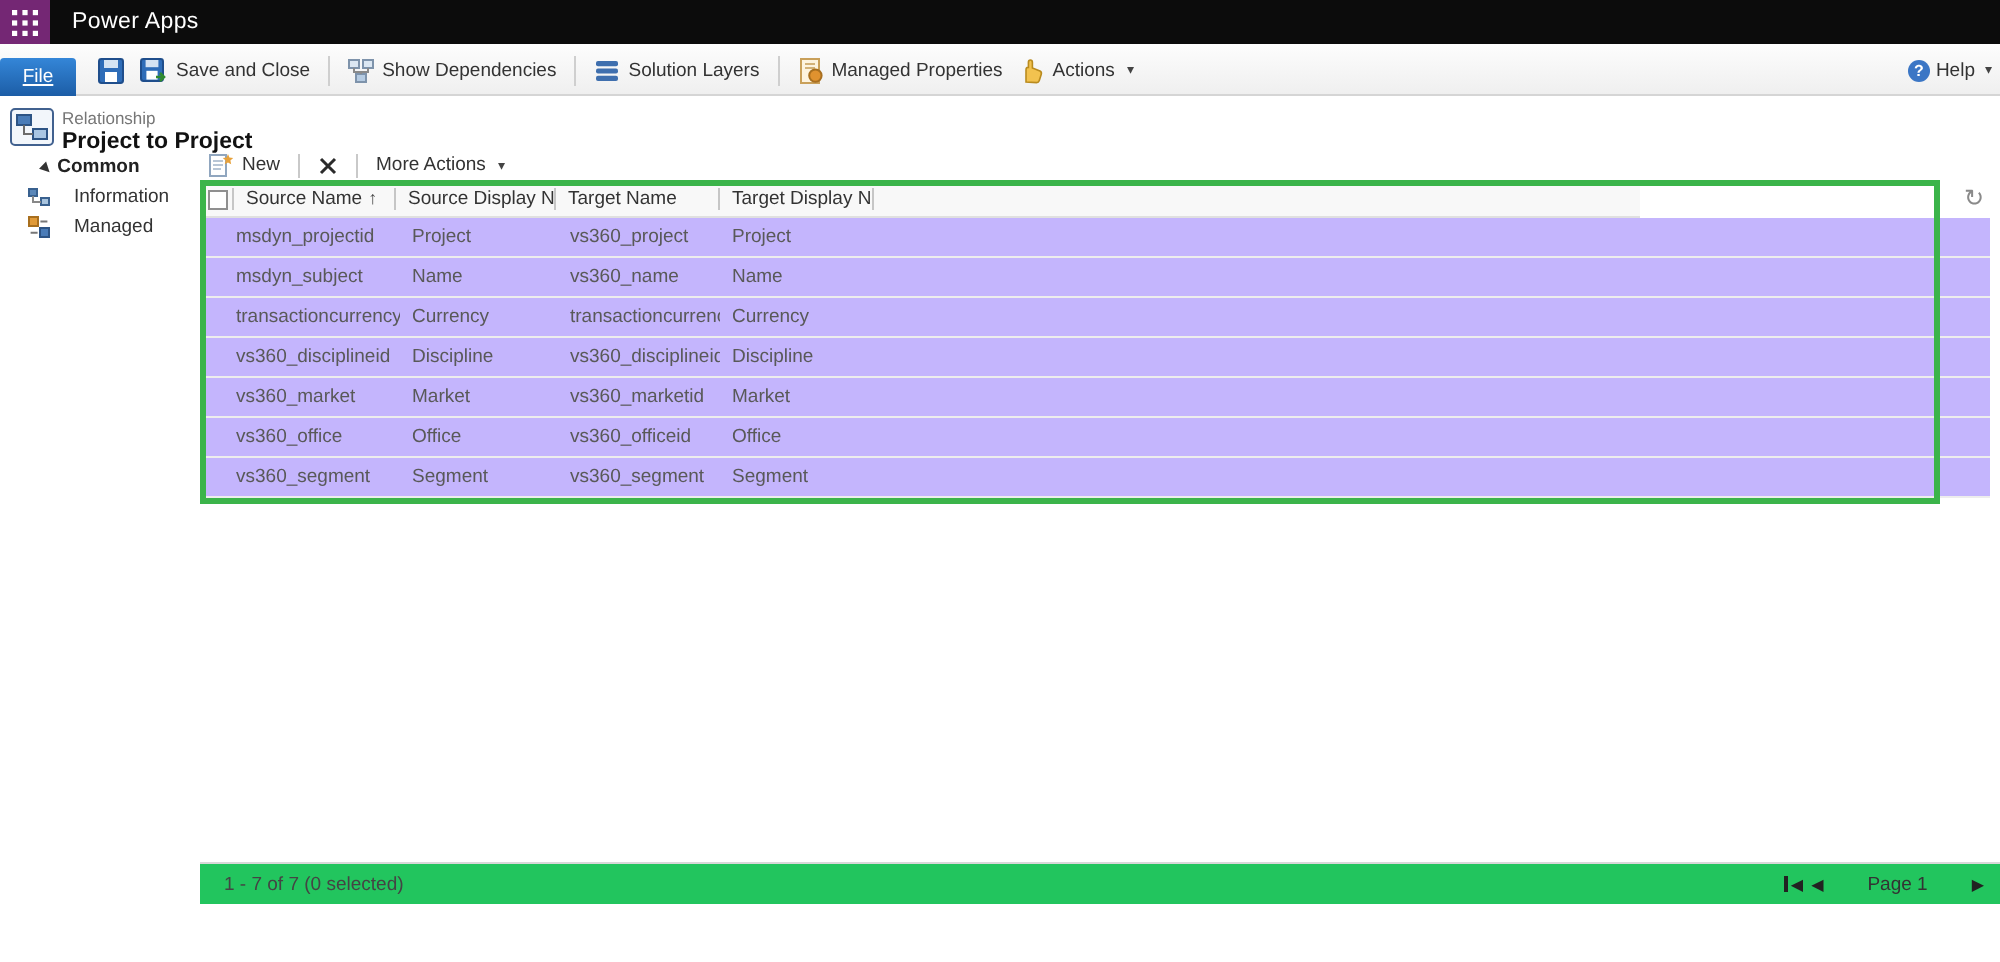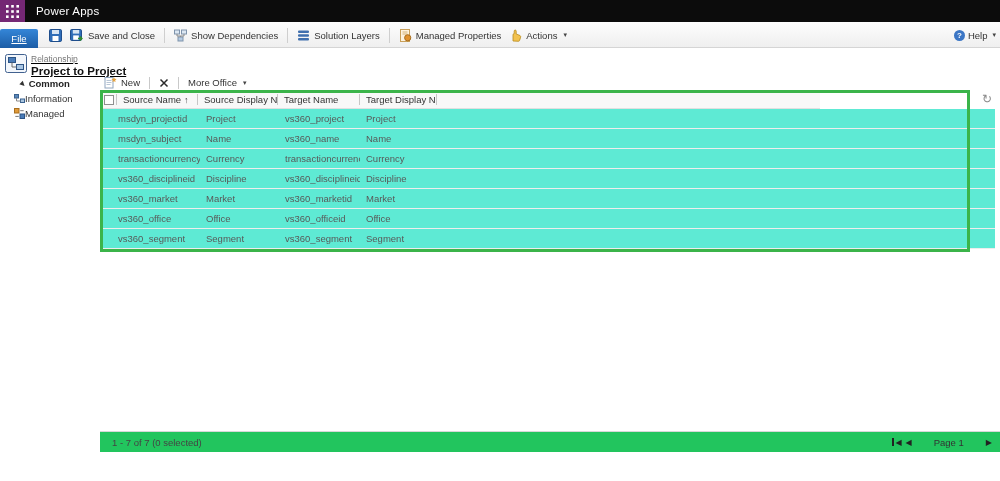--- a/index.html
+++ b/index.html
@@ -18,46 +18,46 @@
   .rbtn { display:flex; align-items:center; gap:4px; font-size:9.5px; color:#333; padding:0 4px; background:none; border:none; font-family:inherit; cursor:pointer; white-space:nowrap; }
   .rsep { width:1px; height:15px; background:#cfcfcf; margin:0 5px; }
   .caret { font-size:7px; color:#444; margin-left:2px; }
   .help { position:absolute; right:4px; top:0; height:26px; display:flex; align-items:center; gap:3px; font-size:9.5px; color:#333; cursor:pointer; }
   .help-ico { display:inline-block; width:11px; height:11px; border-radius:50%; background:#3b76c5; color:#fff; font-size:8px; line-height:11px; text-align:center; font-weight:bold; }
 
   .working { position:absolute; right:6px; top:53px; font-size:10.5px; font-weight:bold; color:#1f1f1f; }
 
   
   .sidebar { position:absolute; left:0; top:50px; width:99px; height:400px; }
-  .ent { position:absolute; left:5px; top:4px; display:flex; gap:4px; align-items:flex-start;text-decoration:underline; }
+  .ent { position:absolute; left:5px; top:4px; display:flex; gap:4px; align-items:flex-start; }
   .ent-type { font-size:8.5px; color:#767676; }
   .ent-name { font-size:11.5px; font-weight:bold; color:#121212; margin-top:1px; white-space:nowrap; }
   .nav { position:absolute; left:0; top:28px; width:100%; }
   .nav-group { display:flex; align-items:center; gap:3px; padding-left:21px; font-size:9.5px; font-weight:bold; color:#222; cursor:pointer; }
   .tri { display:inline-block; font-size:6px; color:#333; transform:rotate(45deg); }
-  .nav-item { display:flex; align-items:flex-start; gap:0; padding-left:14px; margin-top:4px; font-size:9.5px; color:#333; cursor:pointer; white-space:nowrap; }
+  .nav-item { display:flex; align-items:flex-start; gap:12px; padding-left:14px; margin-top:4px; font-size:9.5px; color:#333; cursor:pointer; white-space:nowrap; }
 
   
   .gtoolbar { position:absolute; left:102px; top:75px; height:15px; display:flex; align-items:center; font-size:9.5px; color:#333; }
   .gbtn { display:flex; align-items:center; gap:4px; background:none; border:none; font-family:inherit; font-size:9.5px; color:#333; cursor:pointer; padding:0 2px; }
   .gsep { width:1px; height:12px; background:#c9c9c9; margin:0 7px; }
 
   
   .ghead { position:absolute; left:100px; top:91px; width:720px; height:18px; background:#f8f8f8; border-bottom:1px solid #e0e0e0; display:flex; align-items:center; font-size:9.5px; color:#333; }
   .hsep { width:1px; height:11px; background:#c6c6c6; }
   .cell { overflow:hidden; white-space:nowrap; }
   .cb { width:16px; display:flex; align-items:center; padding-left:4px; }
   .checkbox { width:10px; height:10px; border:1px solid #8f8f8f; background:#fff; cursor:pointer; }
   .c1 { width:80px; padding-left:6px; cursor:pointer; }
   .c2 { width:79px; padding-left:6px; }
   .c3 { width:81px; padding-left:6px; }
   .c4 { width:76px; padding-left:6px; }
   .sort { font-size:9px; margin-left:3px; color:#444; }
   .gbody { position:absolute; left:100px; top:109px; width:895px; }
-  .grow { display:flex; align-items:center; height:20px; border-bottom:1px solid #ededed; font-size:9.5px; color:#595959; background:#5eead4; cursor:pointer; }
+  .grow { display:flex; align-items:center; height:20px; border-bottom:1px solid #ededed; font-size:9.5px; color:#595959; background:#c4b5fd; cursor:pointer; }
   .grow .c1 { padding-left:2px; width:84px; }
   .refresh { position:absolute; left:982px; top:92px; font-size:12px; color:#8a8a8a; cursor:pointer; }
 
   
   .greenbox { position:absolute; left:100px; top:90px; width:870px; height:162px; border:3px solid #3bb44a; pointer-events:none; z-index:6; }
 
   
   .gfooter { position:absolute; left:100px; top:431px; width:900px; height:21px; background:#22c55e; border-top:1px solid #d8d8d8; display:flex; align-items:center; font-size:9.5px; color:#444; }
   .range { padding-left:12px; }
   .pager { margin-left:auto; display:flex; align-items:center; padding-right:8px; }
@@ -202,21 +202,21 @@
       <span>New</span>
     </button>
     <div class="gsep"></div>
     <button class="gbtn">
       <svg width="10" height="10" viewBox="0 0 10 10">
           <path d="M1.5 1.5 L8.5 8.5 M8.5 1.5 L1.5 8.5" stroke="#2b2b2b" stroke-width="1.5"></path>
         </svg>
     </button>
     <div class="gsep"></div>
     <button class="gbtn">
-      <span>More Office</span>
+      <span>More Actions</span>
       <span class="caret">▾</span>
     </button>
   </div>
 
   <div class="ghead">
     <div class="cell cb">
         <div class="checkbox"></div>
       </div>
     <div class="hsep"></div>
     <div class="cell c1"><span>Source Name</span><span class="sort">↑</span></div>

